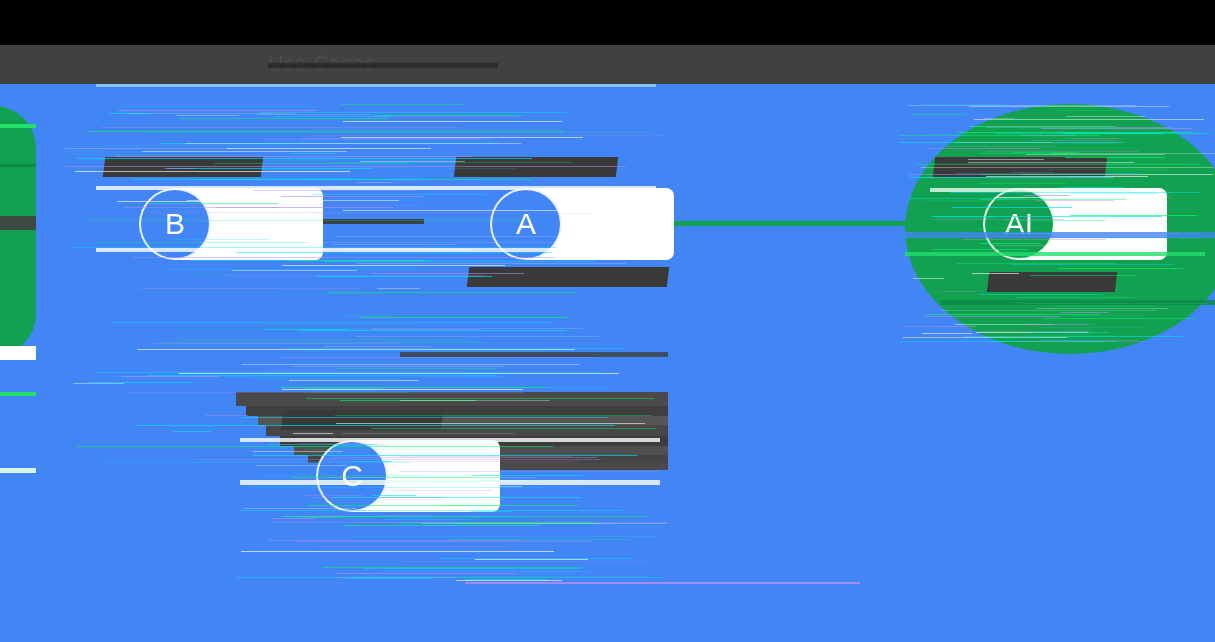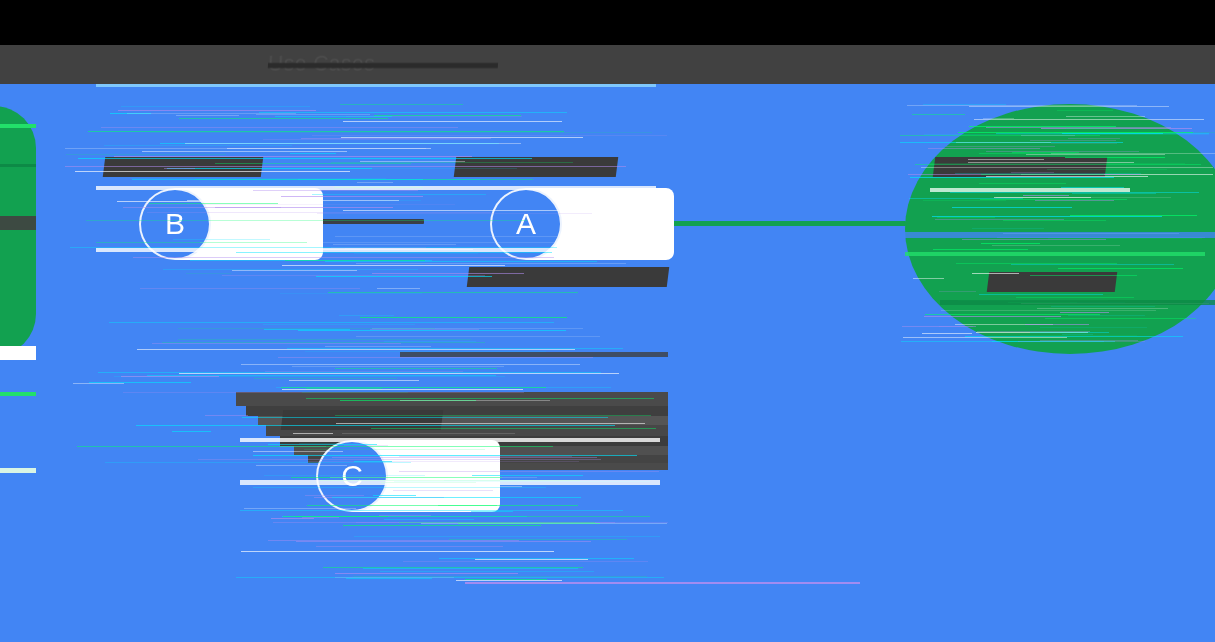--- a/index.html
+++ b/index.html
@@ -134,20 +134,24 @@
   <div class="node" id="node-a" style="left: 490px; top: 104px; width: 184px;">
     <div class="pill" style="width: 148px;"></div>
     <div class="badge blue">A</div>
   </div>
 
   <div class="node" id="node-c" style="left: 316px; top: 356px; width: 184px;">
     <div class="pill" style="width: 148px;"></div>
     <div class="badge blue">C</div>
   </div>
 
+  <div class="node" id="node-ai" style="left: 983px; top: 104px; width: 184px;">
+    <div class="pill" style="width: 148px;"></div>
+    <div class="badge green">AI</div>
+  </div>
 
 <div class="scan" style="left: 335px; top: 152px; width: 294px; background: rgb(255, 255, 255); opacity: 0.15;"></div>
     <div class="scan" style="left: 301px; top: 54px; width: 190px; background: rgb(178, 141, 240); opacity: 0.43;"></div>
     <div class="scan" style="left: 317px; top: 129px; width: 275px; background: rgb(178, 141, 240); opacity: 0.17;"></div>
     <div class="scan" style="left: 340px; top: 20px; width: 123px; background: rgb(0, 255, 106); opacity: 0.38;"></div>
     <div class="scan" style="left: 176px; top: 31px; width: 63px; background: rgb(255, 255, 255); opacity: 0.26;"></div>
     <div class="scan" style="left: 236px; top: 168px; width: 316px; background: rgb(0, 229, 255); opacity: 0.47;"></div>
     <div class="scan" style="left: 110px; top: 29px; width: 41px; background: rgb(0, 229, 255); opacity: 0.65;"></div>
     <div class="scan" style="left: 328px; top: 208px; width: 250px; background: rgb(0, 255, 106); opacity: 0.45;"></div>
     <div class="scan" style="left: 215px; top: 79px; width: 196px; background: rgb(0, 255, 106); opacity: 0.37;"></div>

